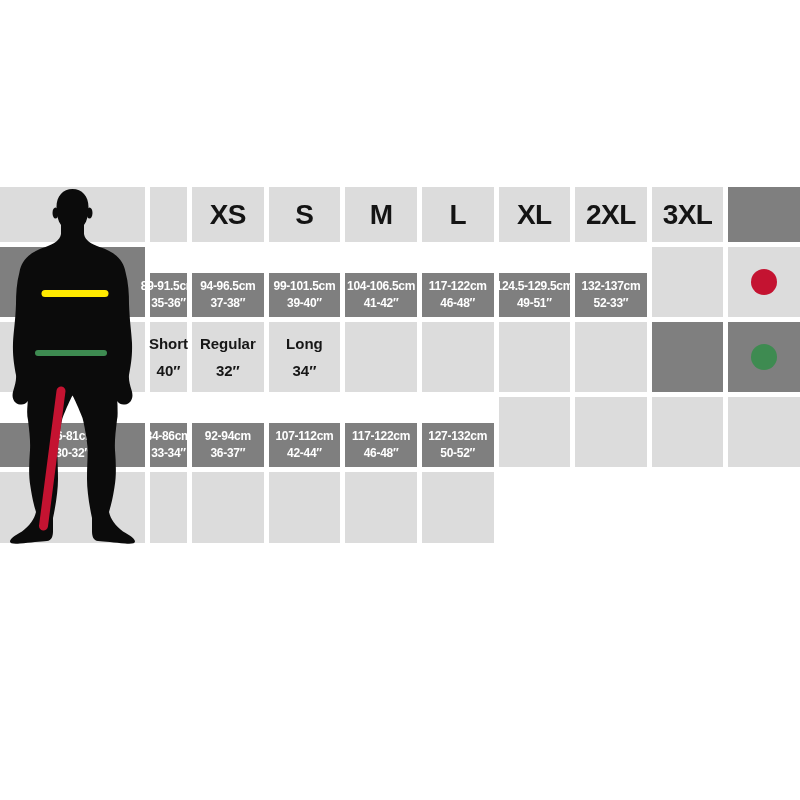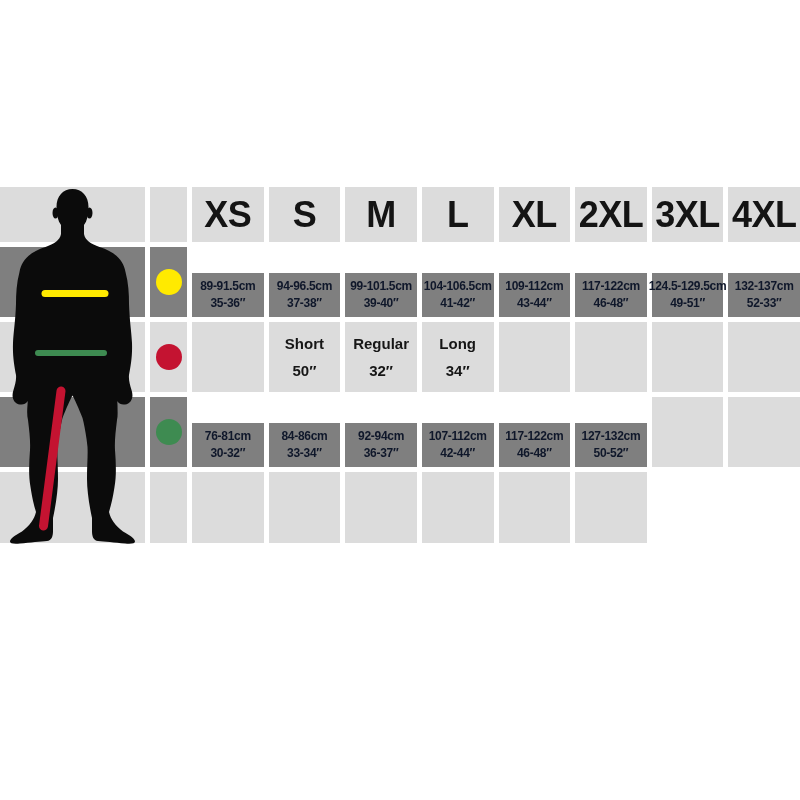--- a/index.html
+++ b/index.html
@@ -10,43 +10,42 @@
   .grid{
     position:absolute;left:0;top:187px;width:800px;height:356px;
     display:grid;
     grid-template-columns:145px 37px repeat(8,1fr);
     grid-template-rows:55px 70px 70px 70px 71px;
     gap:5px;
   }
   .cell{display:flex;flex-direction:column;align-items:center;justify-content:center;text-align:center;min-width:0;}
   .light{background:#dcdcdc;}
   .dark{background:#7f7f7f;}
-  .hdr{font-size:36px;font-weight:700;color:#141414;letter-spacing:-0.5px;}
-  .cmcell{color:#0f172a;font-size:12px;font-weight:700;line-height:17px;letter-spacing:-0.3px;white-space:nowrap;margin-top:26px;}
+  .hdr{font-size:28px;font-weight:700;color:#141414;letter-spacing:-0.5px;}
+  .cmcell{color:#ffffff;font-size:12px;font-weight:700;line-height:17px;letter-spacing:-0.3px;white-space:nowrap;margin-top:26px;}
   .legcell{color:#161616;font-size:15px;font-weight:700;line-height:27px;white-space:nowrap;}
   .dot{display:block;}
   .figure-svg{position:absolute;left:0;top:187px;z-index:3;}
 </style>
 </head>
 <body>
 
 <div class="canvas">
 
   <div class="grid">
 
     <div class="cell light"></div>
     <div class="cell light"></div>
     <div class="cell light hdr">XS</div>
     <div class="cell light hdr">S</div>
     <div class="cell light hdr">M</div>
     <div class="cell light hdr">L</div>
     <div class="cell light hdr">XL</div>
     <div class="cell light hdr">2XL</div>
     <div class="cell light hdr">3XL</div>
-    <div class="cell light hdr">4XL</div>
 
     <div class="cell dark"></div>
     <div class="cell dark">
       <svg class="dot" width="26" height="26" viewBox="0 0 26 26">
         <circle cx="13" cy="13" r="13" fill="#ffea00"></circle>
       </svg>
     </div>
     <div class="cell dark cmcell">
       <div>89-91.5cm</div>
       <div>35-36″</div>
@@ -57,24 +56,20 @@
     </div>
     <div class="cell dark cmcell">
       <div>99-101.5cm</div>
       <div>39-40″</div>
     </div>
     <div class="cell dark cmcell">
       <div>104-106.5cm</div>
       <div>41-42″</div>
     </div>
     <div class="cell dark cmcell">
-      <div>109-112cm</div>
-      <div>43-44″</div>
-    </div>
-    <div class="cell dark cmcell">
       <div>117-122cm</div>
       <div>46-48″</div>
     </div>
     <div class="cell dark cmcell">
       <div>124.5-129.5cm</div>
       <div>49-51″</div>
     </div>
     <div class="cell dark cmcell">
       <div>132-137cm</div>
       <div>52-33″</div>
@@ -85,21 +80,21 @@
       <svg class="dot" width="26" height="26" viewBox="0 0 26 26">
         <circle cx="13" cy="13" r="13" fill="#c41331"></circle>
       </svg>
     </div>
     <div class="cell light legcell">
       <div></div>
       <div></div>
     </div>
     <div class="cell light legcell">
       <div>Short</div>
-      <div>50″</div>
+      <div>40″</div>
     </div>
     <div class="cell light legcell">
       <div>Regular</div>
       <div>32″</div>
     </div>
     <div class="cell light legcell">
       <div>Long</div>
       <div>34″</div>
     </div>
     <div class="cell light legcell">

